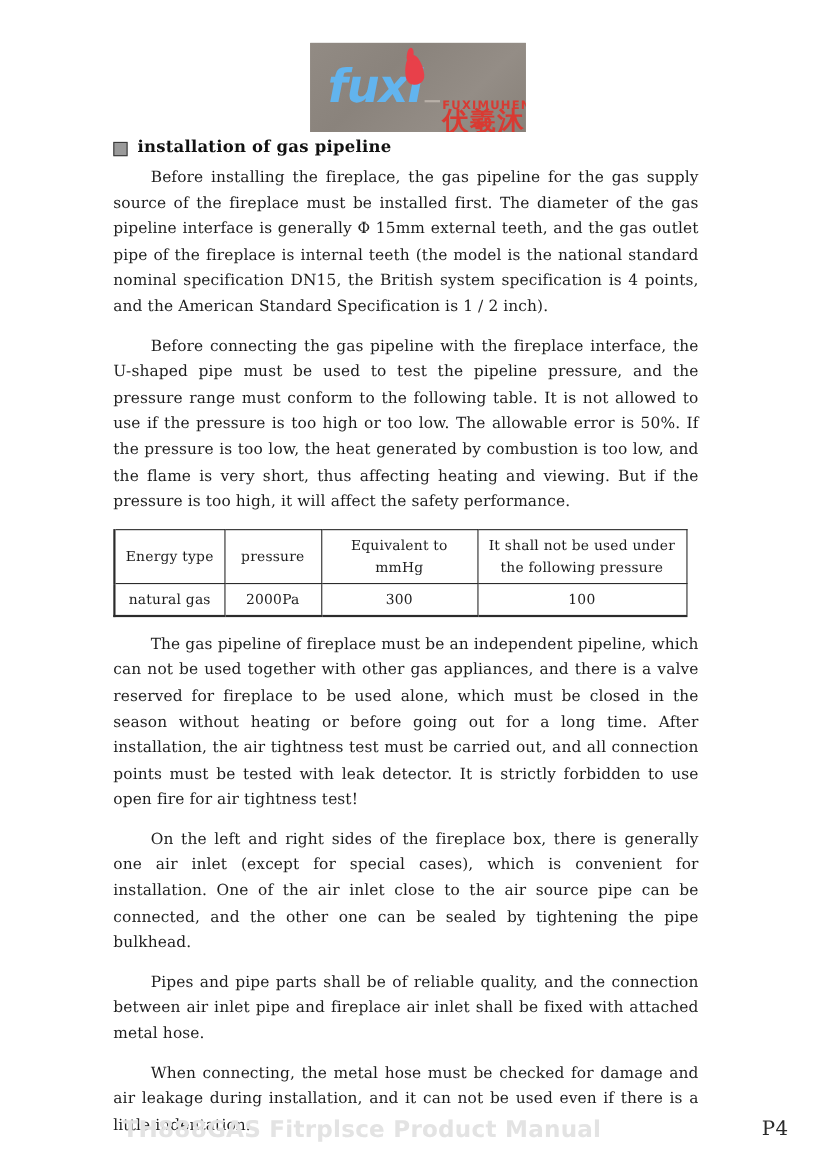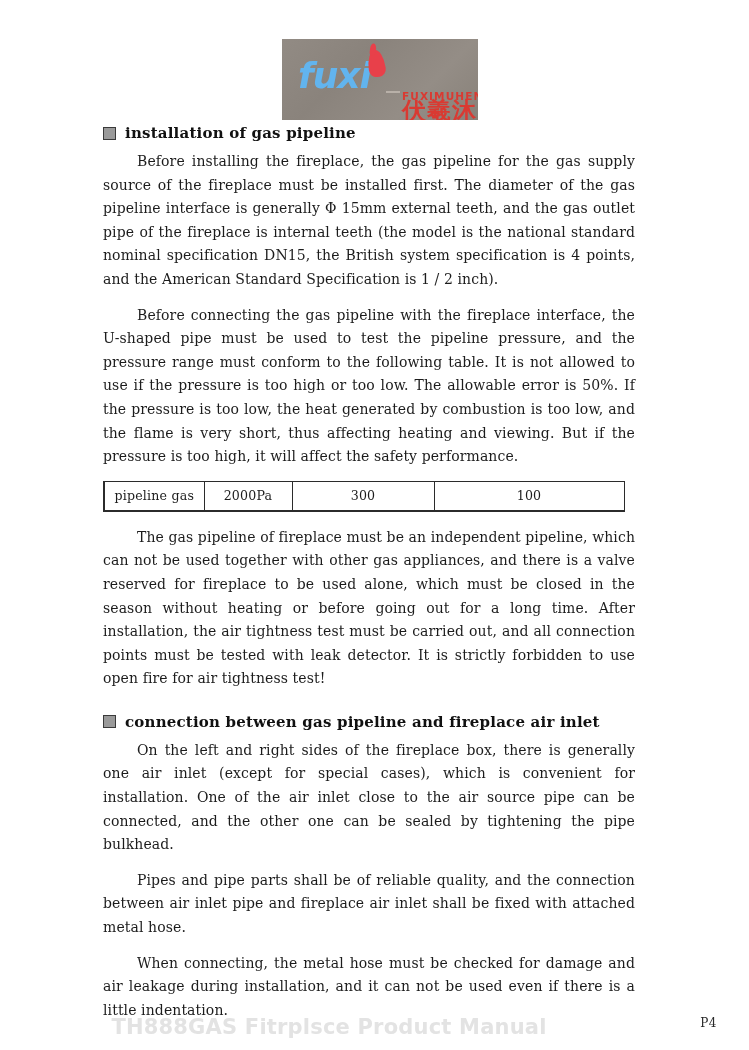--- a/index.html
+++ b/index.html
@@ -33,21 +33,21 @@
     position: relative;
     overflow: hidden;
   }
   .logo-fuxi {
     position: absolute;
     left: 16px;
     top: 19px;
     font-family: "DejaVu Sans", "Liberation Sans", sans-serif;
     font-weight: bold;
     font-style: italic;
-    font-size: 36px;
+    font-size: 42px;
     letter-spacing: -1px;
     color: #62b4ee;
     line-height: 1;
   }
   .logo-flame {
     position: absolute;
     left: 86px;
     top: 11px;
     width: 17px;
     height: 27px;
@@ -102,21 +102,21 @@
   .content {
     position: absolute;
     left: 103px;
     top: 124px;
     width: 532px;
   }
 
   
   .section-head {
     display: flex;
-    align-items: center;
+    align-items: flex-end;
     gap: 9px;
     margin: 0 0 8px 0;
   }
   .head-bullet {
     width: 13px;
     height: 13px;
     background: #9a9a9a;
     border: 1.5px solid #3a3a3a;
     flex: 0 0 auto;
   }
@@ -194,21 +194,21 @@
     color: #e3e3e3;
     letter-spacing: 0.2px;
     line-height: 30px;
     white-space: nowrap;
   }
   .footer-page {
     position: absolute;
     right: 32px;
     top: 4px;
     font-family: "DejaVu Serif", "Liberation Serif", serif;
-    font-size: 12px;
+    font-size: 18px;
     color: #2a2a2a;
     letter-spacing: 0.5px;
   }
 </style>
 </head>
 <body>
 
 <div class="logo-wrap">
   <div class="logo-box">
     <div class="logo-fuxi">fuxi</div>
@@ -225,36 +225,38 @@
     <span class="head-bullet"></span>
     <span class="head-text">installation of gas pipeline</span>
   </div>
 
   <p class="para">Before installing the fireplace, the gas pipeline for the gas supply source of the fireplace must be installed first. The diameter of the gas pipeline interface is generally Φ 15mm external teeth, and the gas outlet pipe of the fireplace is internal teeth (the model is the national standard nominal specification DN15, the British system specification is 4 points, and the American Standard Specification is 1 / 2 inch).</p>
   <p class="para">Before connecting the gas pipeline with the fireplace interface, the U-shaped pipe must be used to test the pipeline pressure, and the pressure range must conform to the following table. It is not allowed to use if the pressure is too high or too low. The allowable error is 50%. If the pressure is too low, the heat generated by combustion is too low, and the flame is very short, thus affecting heating and viewing. But if the pressure is too high, it will affect the safety performance.</p>
 
   <div class="table-wrap">
     <table class="spec">
       <tbody>
+          <tr class="head">
+        <td class="c0">Energy type</td>
+        <td class="c1">pressure</td>
+        <td class="c2">Equivalent to mmHg</td>
+        <td class="c3">It shall not be used under the following pressure</td>
+      </tr>
       <tr class="body">
-        <td class="c0">pipeline gas</td>
+        <td class="c0">natural gas</td>
         <td class="c1">2000Pa</td>
         <td class="c2">300</td>
         <td class="c3">100</td>
       </tr>
     </tbody>
       </table>
   </div>
 
   <p class="para">The gas pipeline of fireplace must be an independent pipeline, which can not be used together with other gas appliances, and there is a valve reserved for fireplace to be used alone, which must be closed in the season without heating or before going out for a long time. After installation, the air tightness test must be carried out, and all connection points must be tested with leak detector. It is strictly forbidden to use open fire for air tightness test!</p>
 
-  <div class="section-head" style="margin-top:22px;">
-    <span class="head-bullet"></span>
-    <span class="head-text">connection between gas pipeline and fireplace air inlet</span>
-  </div>
 
   <p class="para">On the left and right sides of the fireplace box, there is generally one air inlet (except for special cases), which is convenient for installation. One of the air inlet close to the air source pipe can be connected, and the other one can be sealed by tightening the pipe bulkhead.</p>
   <p class="para">Pipes and pipe parts shall be of reliable quality, and the connection between air inlet pipe and fireplace air inlet shall be fixed with attached metal hose.</p>
   <p class="para">When connecting, the metal hose must be checked for damage and air leakage during installation, and it can not be used even if there is a little indentation.</p>
 
 </div>
 
 <div class="footer">
   <div class="footer-title">TH888GAS Fitrplsce Product Manual</div>
   <div class="footer-page">P4</div>

